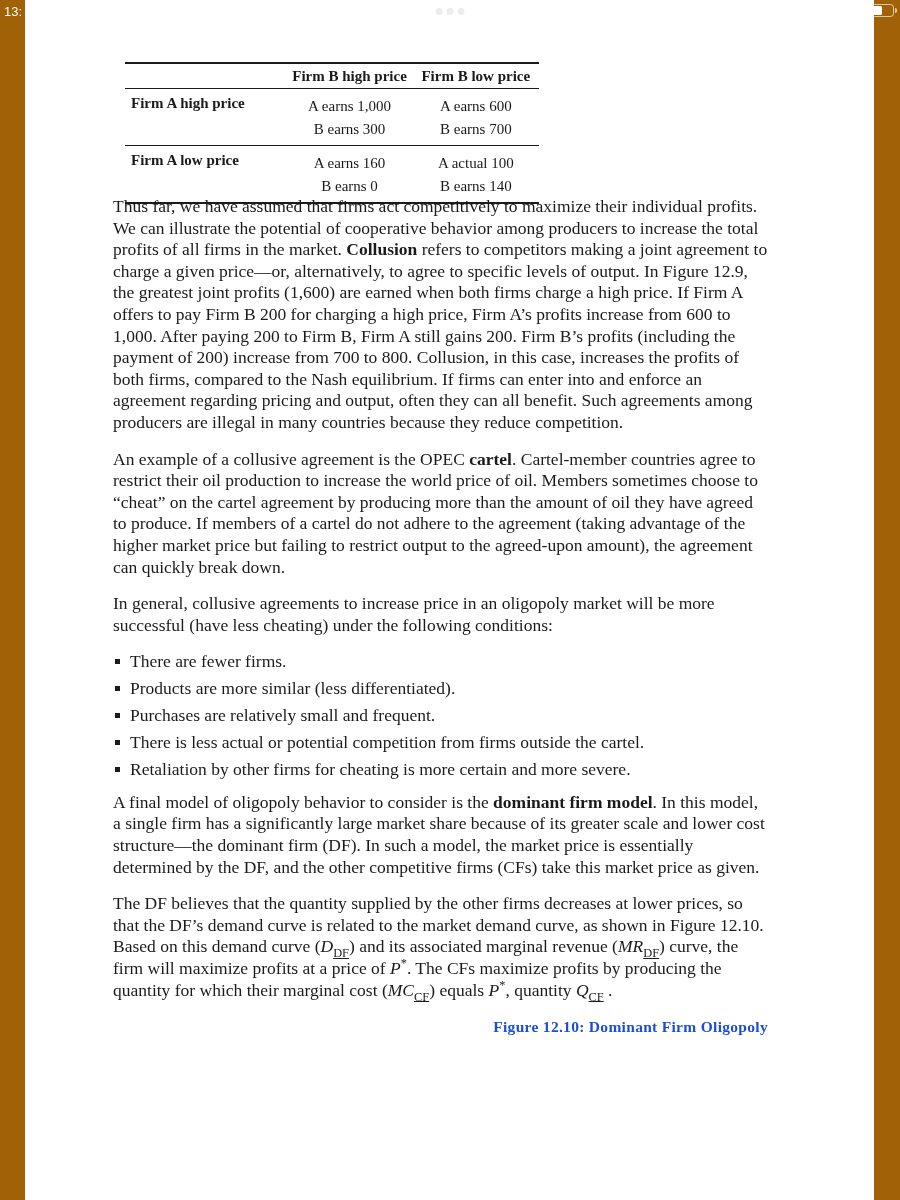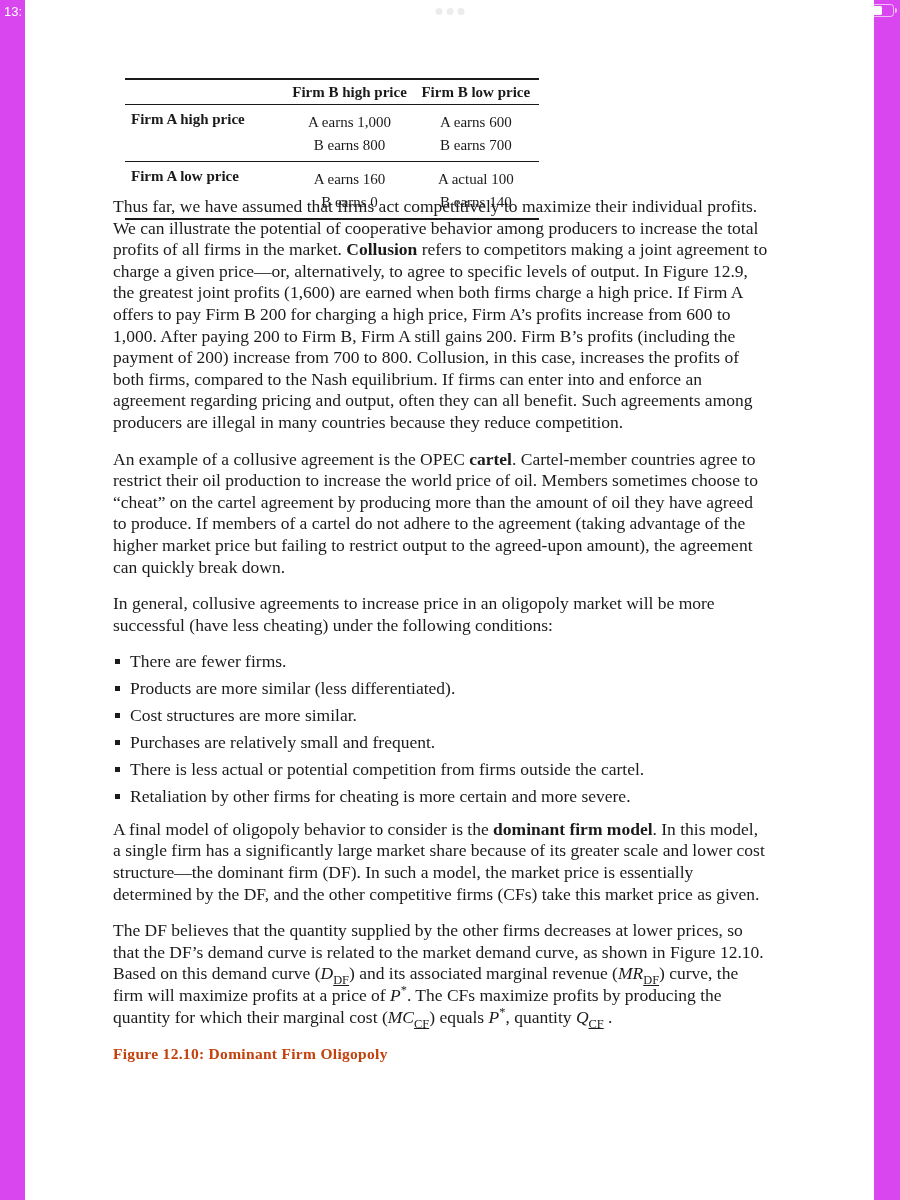--- a/index.html
+++ b/index.html
@@ -5,21 +5,21 @@
   html, body { margin: 0; padding: 0; }
   body {
     width: 900px; height: 1200px;
     background: #ffffff;
     position: relative;
     overflow: hidden;
     font-family: "Liberation Serif", serif;
   }
   .side-strip {
     position: absolute; top: 0; height: 1200px;
-    background: #d946ef; z-index: 1;
+    background: #a16207; z-index: 1;
   }
   .strip-left  { left: 0; width: 25px; }
   .strip-right { left: 874px; width: 26px; }
   .clock {
     position: absolute; left: 4px; top: 4px;
     color: #ffffff; font-family: "Liberation Sans", sans-serif;
     font-size: 13px; font-weight: 500; z-index: 2;
     white-space: nowrap; width: 21px; overflow: hidden;
   }
   .drag-dots {
@@ -48,21 +48,21 @@
     border-radius: 0 2px 2px 0;
   }
   .book-page {
     position: absolute; left: 25px; top: 0;
     width: 849px; height: 1200px;
     background: #ffffff; z-index: 2;
   }
 
   
   .payoff-table {
-    position: absolute; left: 100px; top: 78px;
+    position: absolute; left: 100px; top: 62px;
     width: 414px;
     border-collapse: collapse;
     font-family: "Liberation Serif", serif;
     font-size: 15px; color: #1a1a1a;
     border-top: 2px solid #1a1a1a;
     border-bottom: 2px solid #1a1a1a;
   }
   .payoff-table thead tr { border-bottom: 1.5px solid #1a1a1a; }
   .payoff-table tbody tr { border-bottom: 1.5px solid #1a1a1a; }
   .payoff-table tbody tr:last-child { border-bottom: none; }
@@ -99,21 +99,21 @@
   .bullets li {
     position: relative; padding-left: 17px; margin-bottom: 5.4px;
   }
   .sq {
     position: absolute; left: 2px; top: 8px;
     width: 4.5px; height: 4.5px; background: #1b1b1b; display: block;
   }
   .caption {
     margin: 14px 0 0 0;
     font-size: 15.5px; font-weight: bold;
-    letter-spacing: 0.3px; color: #c2410c;
+    letter-spacing: 0.3px; color: #1d4ed8; text-align: right;
   }
 </style>
 </head>
 <body>
 
 <div class="side-strip strip-left">
   <div class="clock">13:</div>
 </div>
 <div class="side-strip strip-right"></div>
 
@@ -124,21 +124,21 @@
           <th></th>
           <th>Firm B high price</th>
           <th>Firm B low price</th>
         </tr>
       </thead>
       <tbody>
         <tr>
           <th class="row-label">Firm A high price</th>
           <td>
             <div class="cell-line">A earns 1,000</div>
-            <div class="cell-line">B earns 800</div>
+            <div class="cell-line">B earns 300</div>
           </td>
           <td>
             <div class="cell-line">A earns 600</div>
             <div class="cell-line">B earns 700</div>
           </td>
         </tr>
         <tr>
           <th class="row-label">Firm A low price</th>
           <td>
             <div class="cell-line">A earns 160</div>
@@ -151,21 +151,20 @@
         </tr>
       </tbody>
     </table>
   <div class="page-content" id="content-root">
       <p class="para"><span>Thus far, we have assumed that firms act competitively to maximize their individual profits. We can illustrate the potential of cooperative behavior among producers to increase the total profits of all firms in the market. </span><span class="b">Collusion</span><span> refers to competitors making a joint agreement to charge a given price—or, alternatively, to agree to specific levels of output. In Figure 12.9, the greatest joint profits (1,600) are earned when both firms charge a high price. If Firm A offers to pay Firm B 200 for charging a high price, Firm A’s profits increase from 600 to 1,000. After paying 200 to Firm B, Firm A still gains 200. Firm B’s profits (including the payment of 200) increase from 700 to 800. Collusion, in this case, increases the profits of both firms, compared to the Nash equilibrium. If firms can enter into and enforce an agreement regarding pricing and output, often they can all benefit. Such agreements among producers are illegal in many countries because they reduce competition.</span></p>
       <p class="para"><span>An example of a collusive agreement is the OPEC </span><span class="b">cartel</span><span>. Cartel-member countries agree to restrict their oil production to increase the world price of oil. Members sometimes choose to “cheat” on the cartel agreement by producing more than the amount of oil they have agreed to produce. If members of a cartel do not adhere to the agreement (taking advantage of the higher market price but failing to restrict output to the agreed-upon amount), the agreement can quickly break down.</span></p>
       <p class="para"><span>In general, collusive agreements to increase price in an oligopoly market will be more successful (have less cheating) under the following conditions:</span></p>
       <ul class="bullets">
         <li><span class="sq"></span><span>There are fewer firms.</span></li>
         <li><span class="sq"></span><span>Products are more similar (less differentiated).</span></li>
-        <li><span class="sq"></span><span>Cost structures are more similar.</span></li>
         <li><span class="sq"></span><span>Purchases are relatively small and frequent.</span></li>
         <li><span class="sq"></span><span>There is less actual or potential competition from firms outside the cartel.</span></li>
         <li><span class="sq"></span><span>Retaliation by other firms for cheating is more certain and more severe.</span></li>
       </ul>
       <p class="para"><span>A final model of oligopoly behavior to consider is the </span><span class="b">dominant firm model</span><span>. In this model, a single firm has a significantly large market share because of its greater scale and lower cost structure—the dominant firm (DF). In such a model, the market price is essentially determined by the DF, and the other competitive firms (CFs) take this market price as given.</span></p>
       <p class="para"><span>The DF believes that the quantity supplied by the other firms decreases at lower prices, so that the DF’s demand curve is related to the market demand curve, as shown in Figure 12.10. Based on this demand curve (</span><span class="it">D</span><sub>DF</sub><span>) and its associated marginal revenue (</span><span class="it">MR</span><sub>DF</sub><span>) curve, the firm will maximize profits at a price of </span><span class="it">P</span><sup>*</sup><span>. The CFs maximize profits by producing the quantity for which their marginal cost (</span><span class="it">MC</span><sub>CF</sub><span>) equals </span><span class="it">P</span><sup>*</sup><span>, quantity </span><span class="it">Q</span><sub>CF</sub><span> .</span></p>
       <p class="caption">Figure 12.10: Dominant Firm Oligopoly</p>
     </div>
 </div>
 

